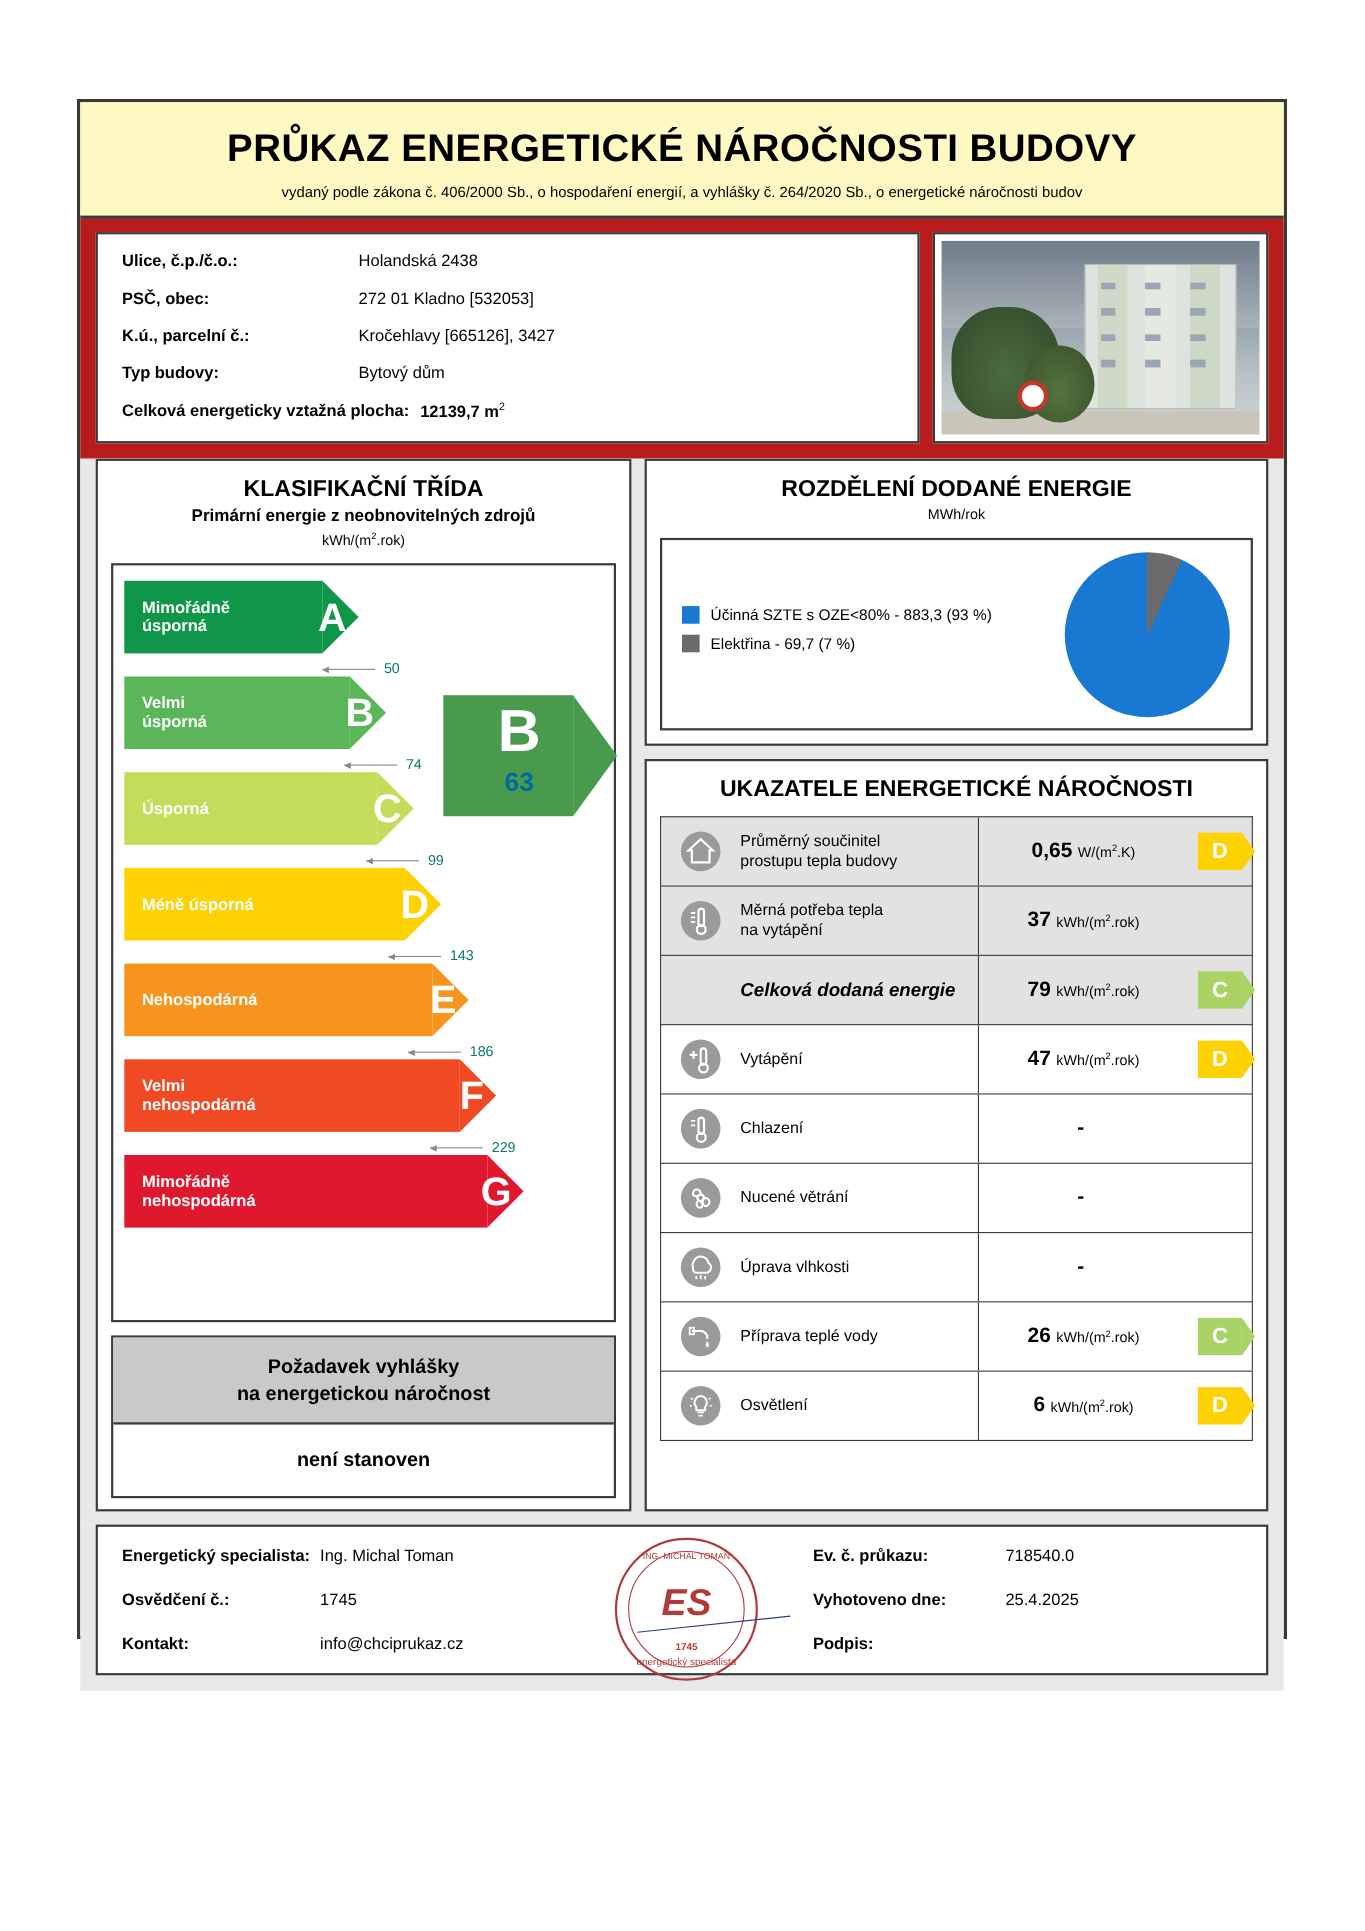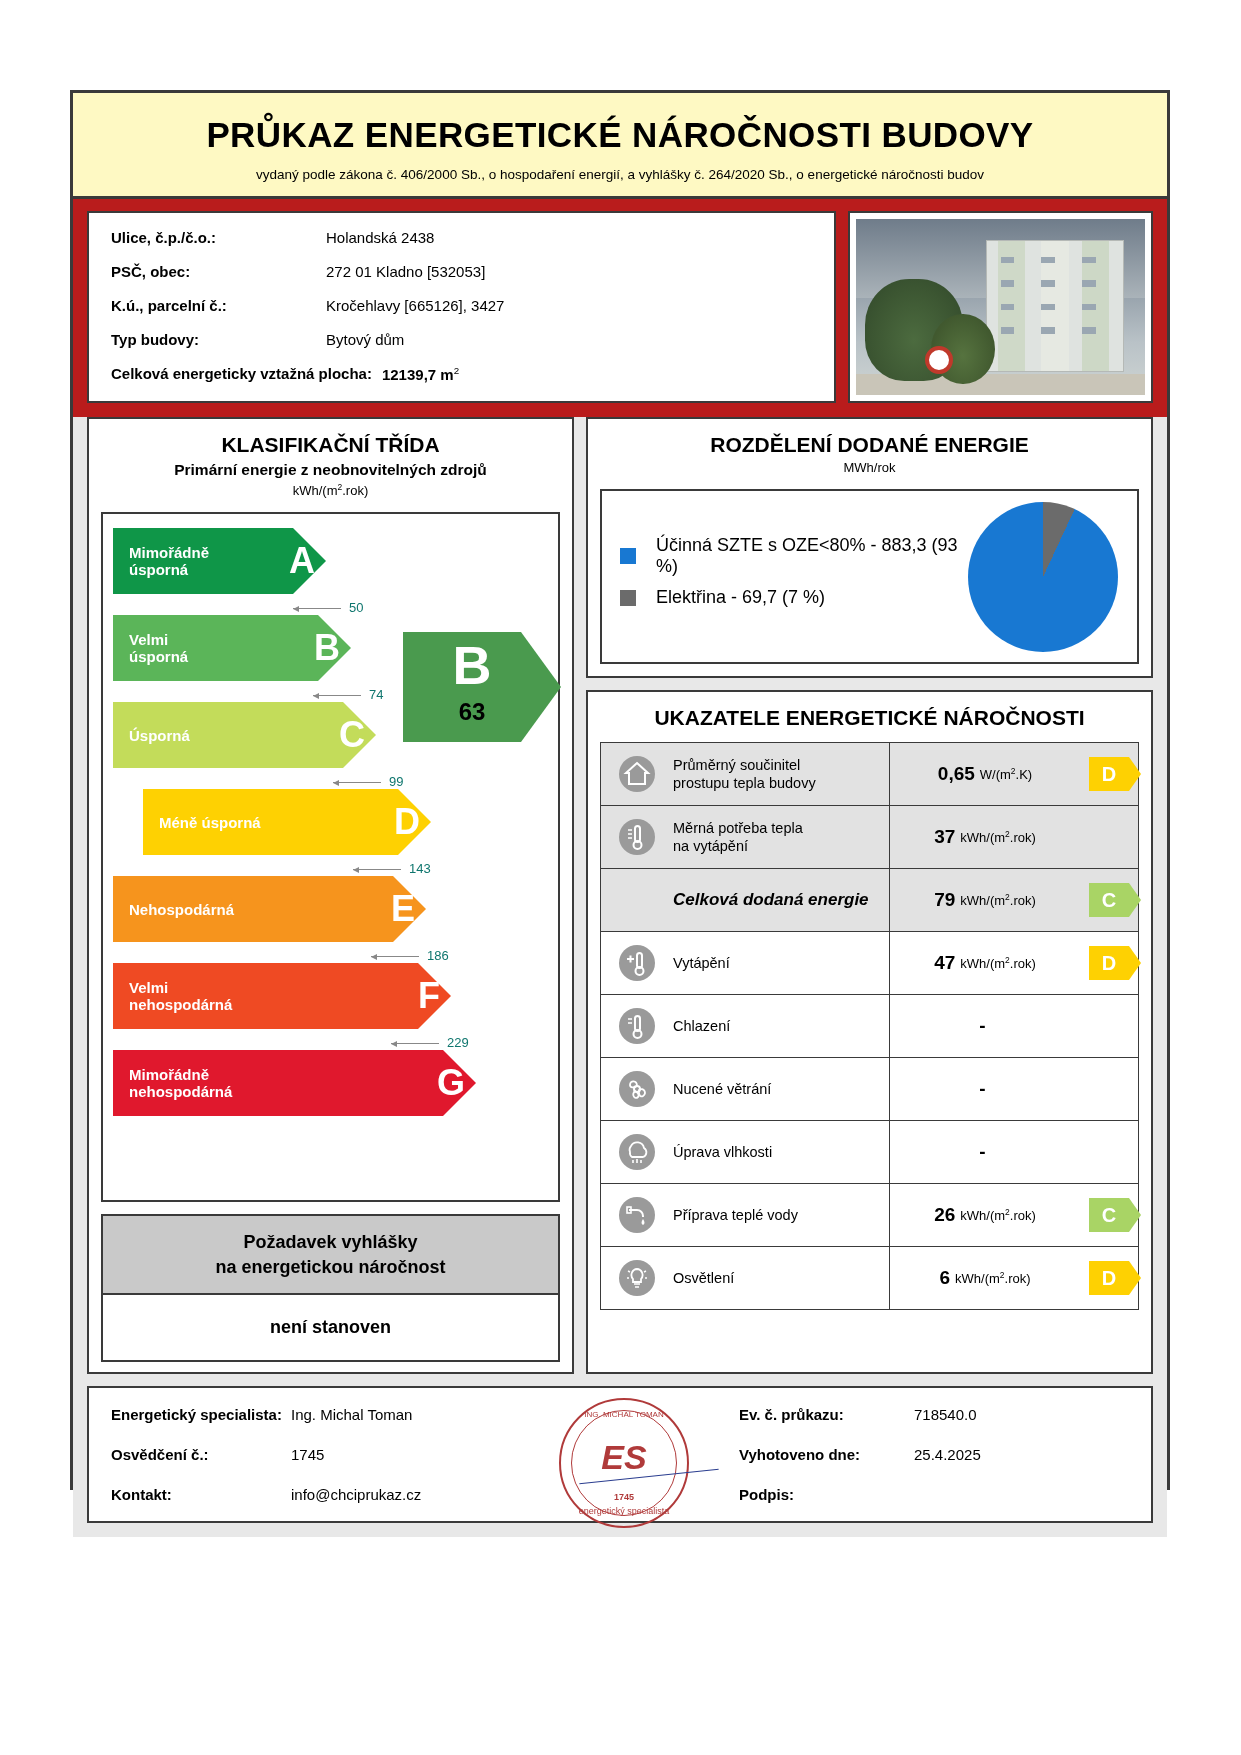--- a/index.html
+++ b/index.html
@@ -204,21 +204,21 @@
     position:absolute;left:118px;top:0;width:0;height:0;
     border-top:55px solid transparent;border-bottom:55px solid transparent;
     border-left:40px solid #4a9a4e;
   }
   .result-arrow .rl{
     position:absolute;left:0;right:20px;top:6px;
     text-align:center;color:#fff;font-size:54px;font-weight:bold;line-height:1;
   }
   .result-arrow .rv{
     position:absolute;left:0;right:20px;top:66px;
-    text-align:center;color:#000000;font-size:24px;font-weight:bold;
+    text-align:center;color:#0369a1;font-size:24px;font-weight:bold;
   }
   .req-box{
     margin:12px 12px 0 12px;
     border:2px solid #3a3a3a;
   }
   .req-head{
     background:#c9c9c9;
     text-align:center;
     font-weight:bold;
     font-size:18px;
@@ -237,21 +237,21 @@
   .split-inner{
     margin:14px 12px 0 12px;
     border:2px solid #3a3a3a;
     height:175px;
     display:flex;
     align-items:center;
     box-sizing:border-box;
     padding:0 14px;
   }
   .legend{flex:1;padding-left:4px;}
-  .legend-row{display:flex;align-items:center;font-size:18px;margin-bottom:10px;gap:10px;}
+  .legend-row{display:flex;align-items:center;font-size:14px;margin-bottom:10px;}
   .legend-sw{width:16px;height:16px;margin-right:10px;flex:0 0 auto;}
   .pie-wrap{flex:0 0 160px;display:flex;justify-content:center;}
   .pie{
     width:150px;height:150px;border-radius:50%;
     background:conic-gradient(#6b6b6b 0deg 25deg, #1878d2 25deg 360deg);
   }
   
   .ind-panel{padding-bottom:24px;flex:1;}
   .ind-list{margin:12px 12px 0 12px;}
   .ind-row{
@@ -454,21 +454,21 @@
               <div>
                 <span>Úsporná</span>
               </div>
               <div class="arrow" style="border-left:33px solid #c3dc5a;"></div>
               <div class="letter" style="right:-22px;">C</div>
             </div>
             <div class="tick" style="top:72px;left:220px;"><span class="ln"></span><span>99</span></div>
           </div>
 
           <div class="band">
-            <div class="bar" style="width:255px;background:#fed102;margin-left:30px;">
+            <div class="bar" style="width:255px;background:#fed102;">
               <div>
                 <span>Méně úsporná</span>
               </div>
               <div class="arrow" style="border-left:33px solid #fed102;"></div>
               <div class="letter" style="right:-22px;">D</div>
             </div>
             <div class="tick" style="top:72px;left:240px;"><span class="ln"></span><span>143</span></div>
           </div>
 
           <div class="band">

